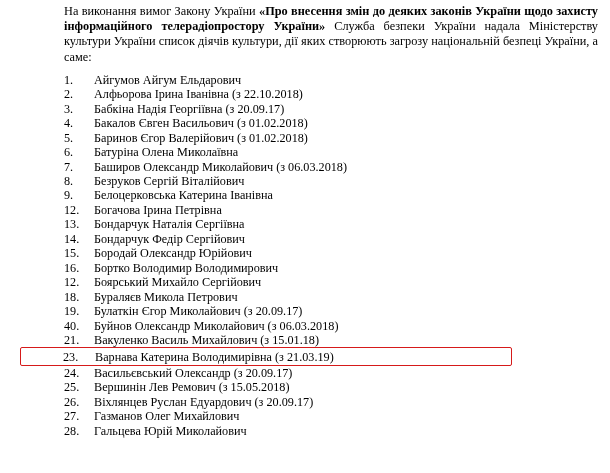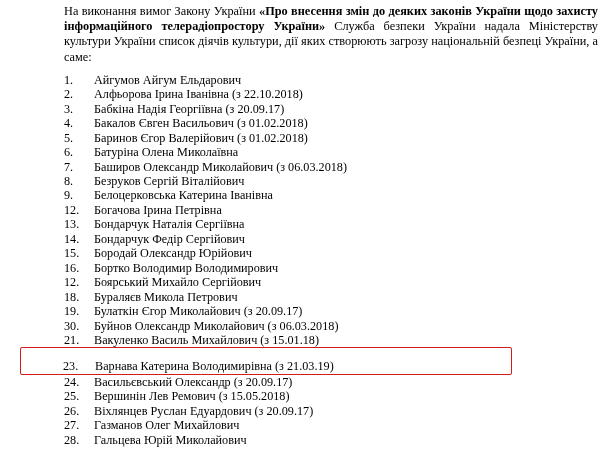--- a/index.html
+++ b/index.html
@@ -55,21 +55,21 @@
     flex: 0 1 auto;
   }
   .row.highlight {
     border: 1.6px solid #d61a1a;
     border-radius: 2px;
     margin-left: -44px;
     padding-left: 42px;
     width: 492px;
     box-sizing: border-box;
     line-height: 13px;
-    padding-top: 12px;
+    padding-top: 3px;
     padding-bottom: 0.5px;
   }
   .row.highlight .num {
     width: 32px;
     flex: 0 0 32px;
   }
 </style>
 </head>
 <body>
 
@@ -142,21 +142,21 @@
       </div>
       <div class="row">
         <span class="num">18.</span>
         <span class="nm">Бураляєв Микола Петрович</span>
       </div>
       <div class="row">
         <span class="num">19.</span>
         <span class="nm">Булаткін Єгор Миколайович (з 20.09.17)</span>
       </div>
       <div class="row">
-        <span class="num">30.</span>
+        <span class="num">40.</span>
         <span class="nm">Буйнов Олександр Миколайович (з 06.03.2018)</span>
       </div>
       <div class="row">
         <span class="num">21.</span>
         <span class="nm">Вакуленко Василь Михайлович (з 15.01.18)</span>
       </div>
       <div class="row highlight">
         <span class="num">23.</span>
         <span class="nm">Варнава Катерина Володимирівна (з 21.03.19)</span>
       </div>

